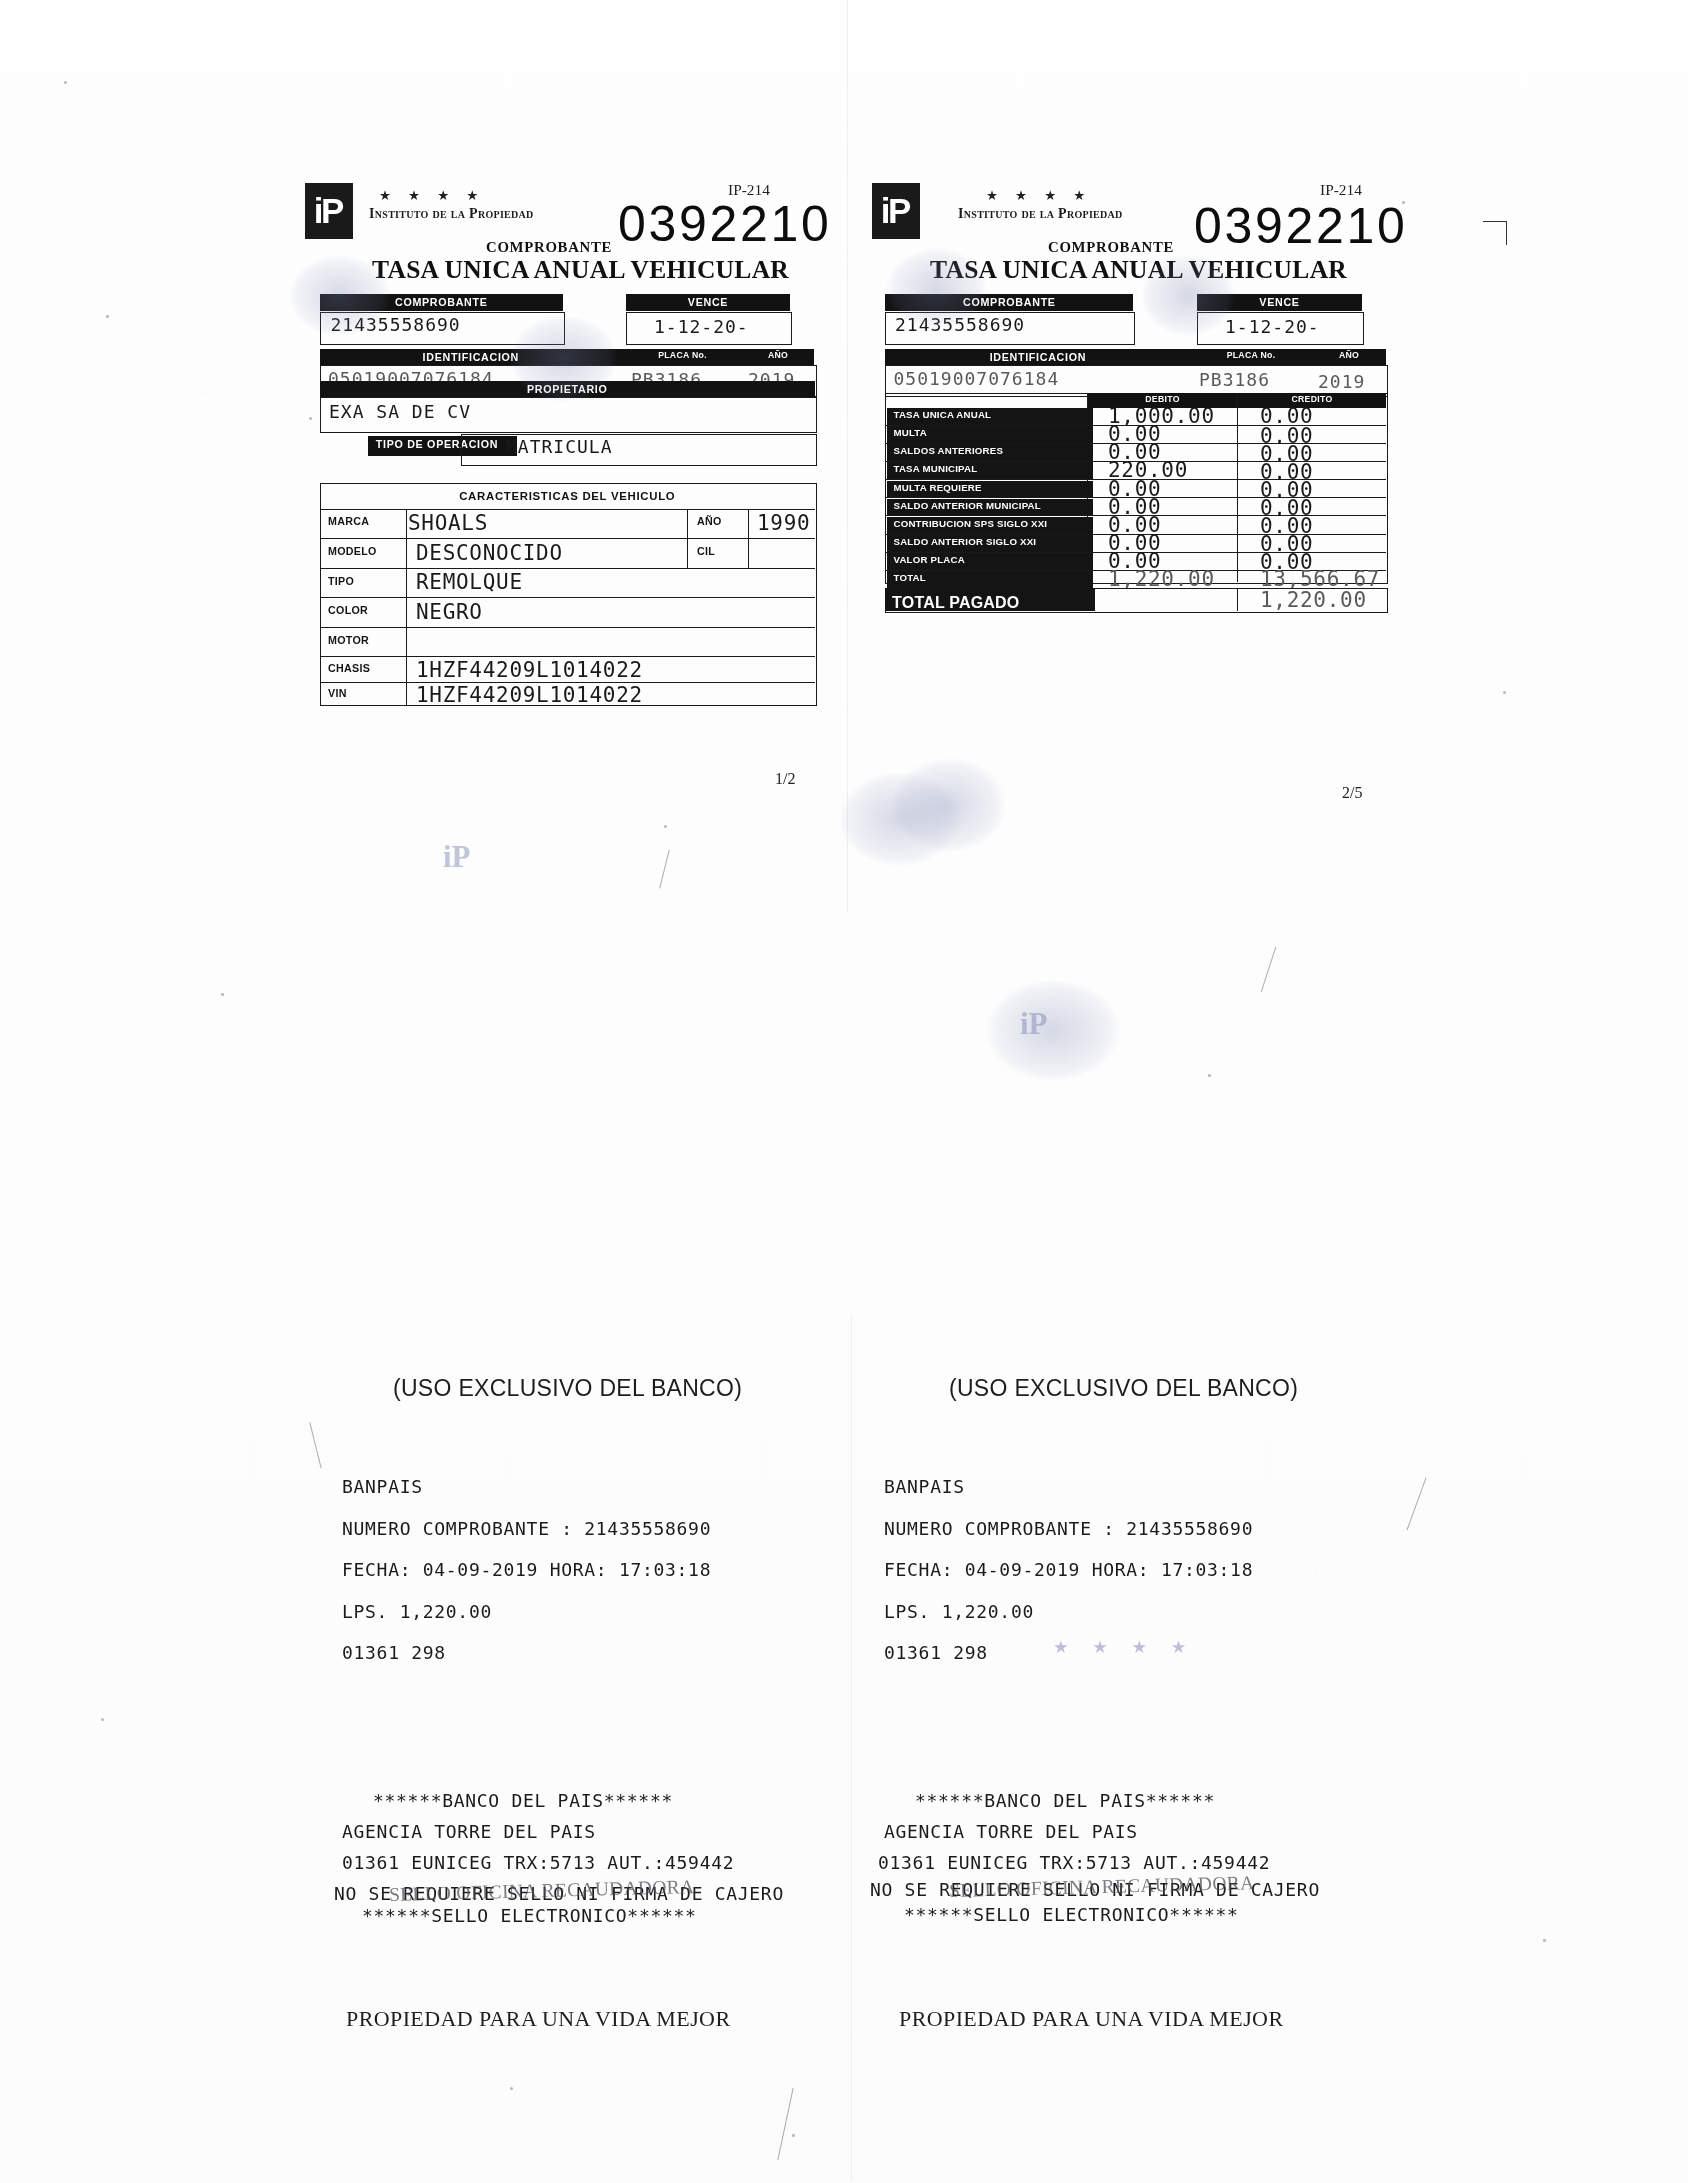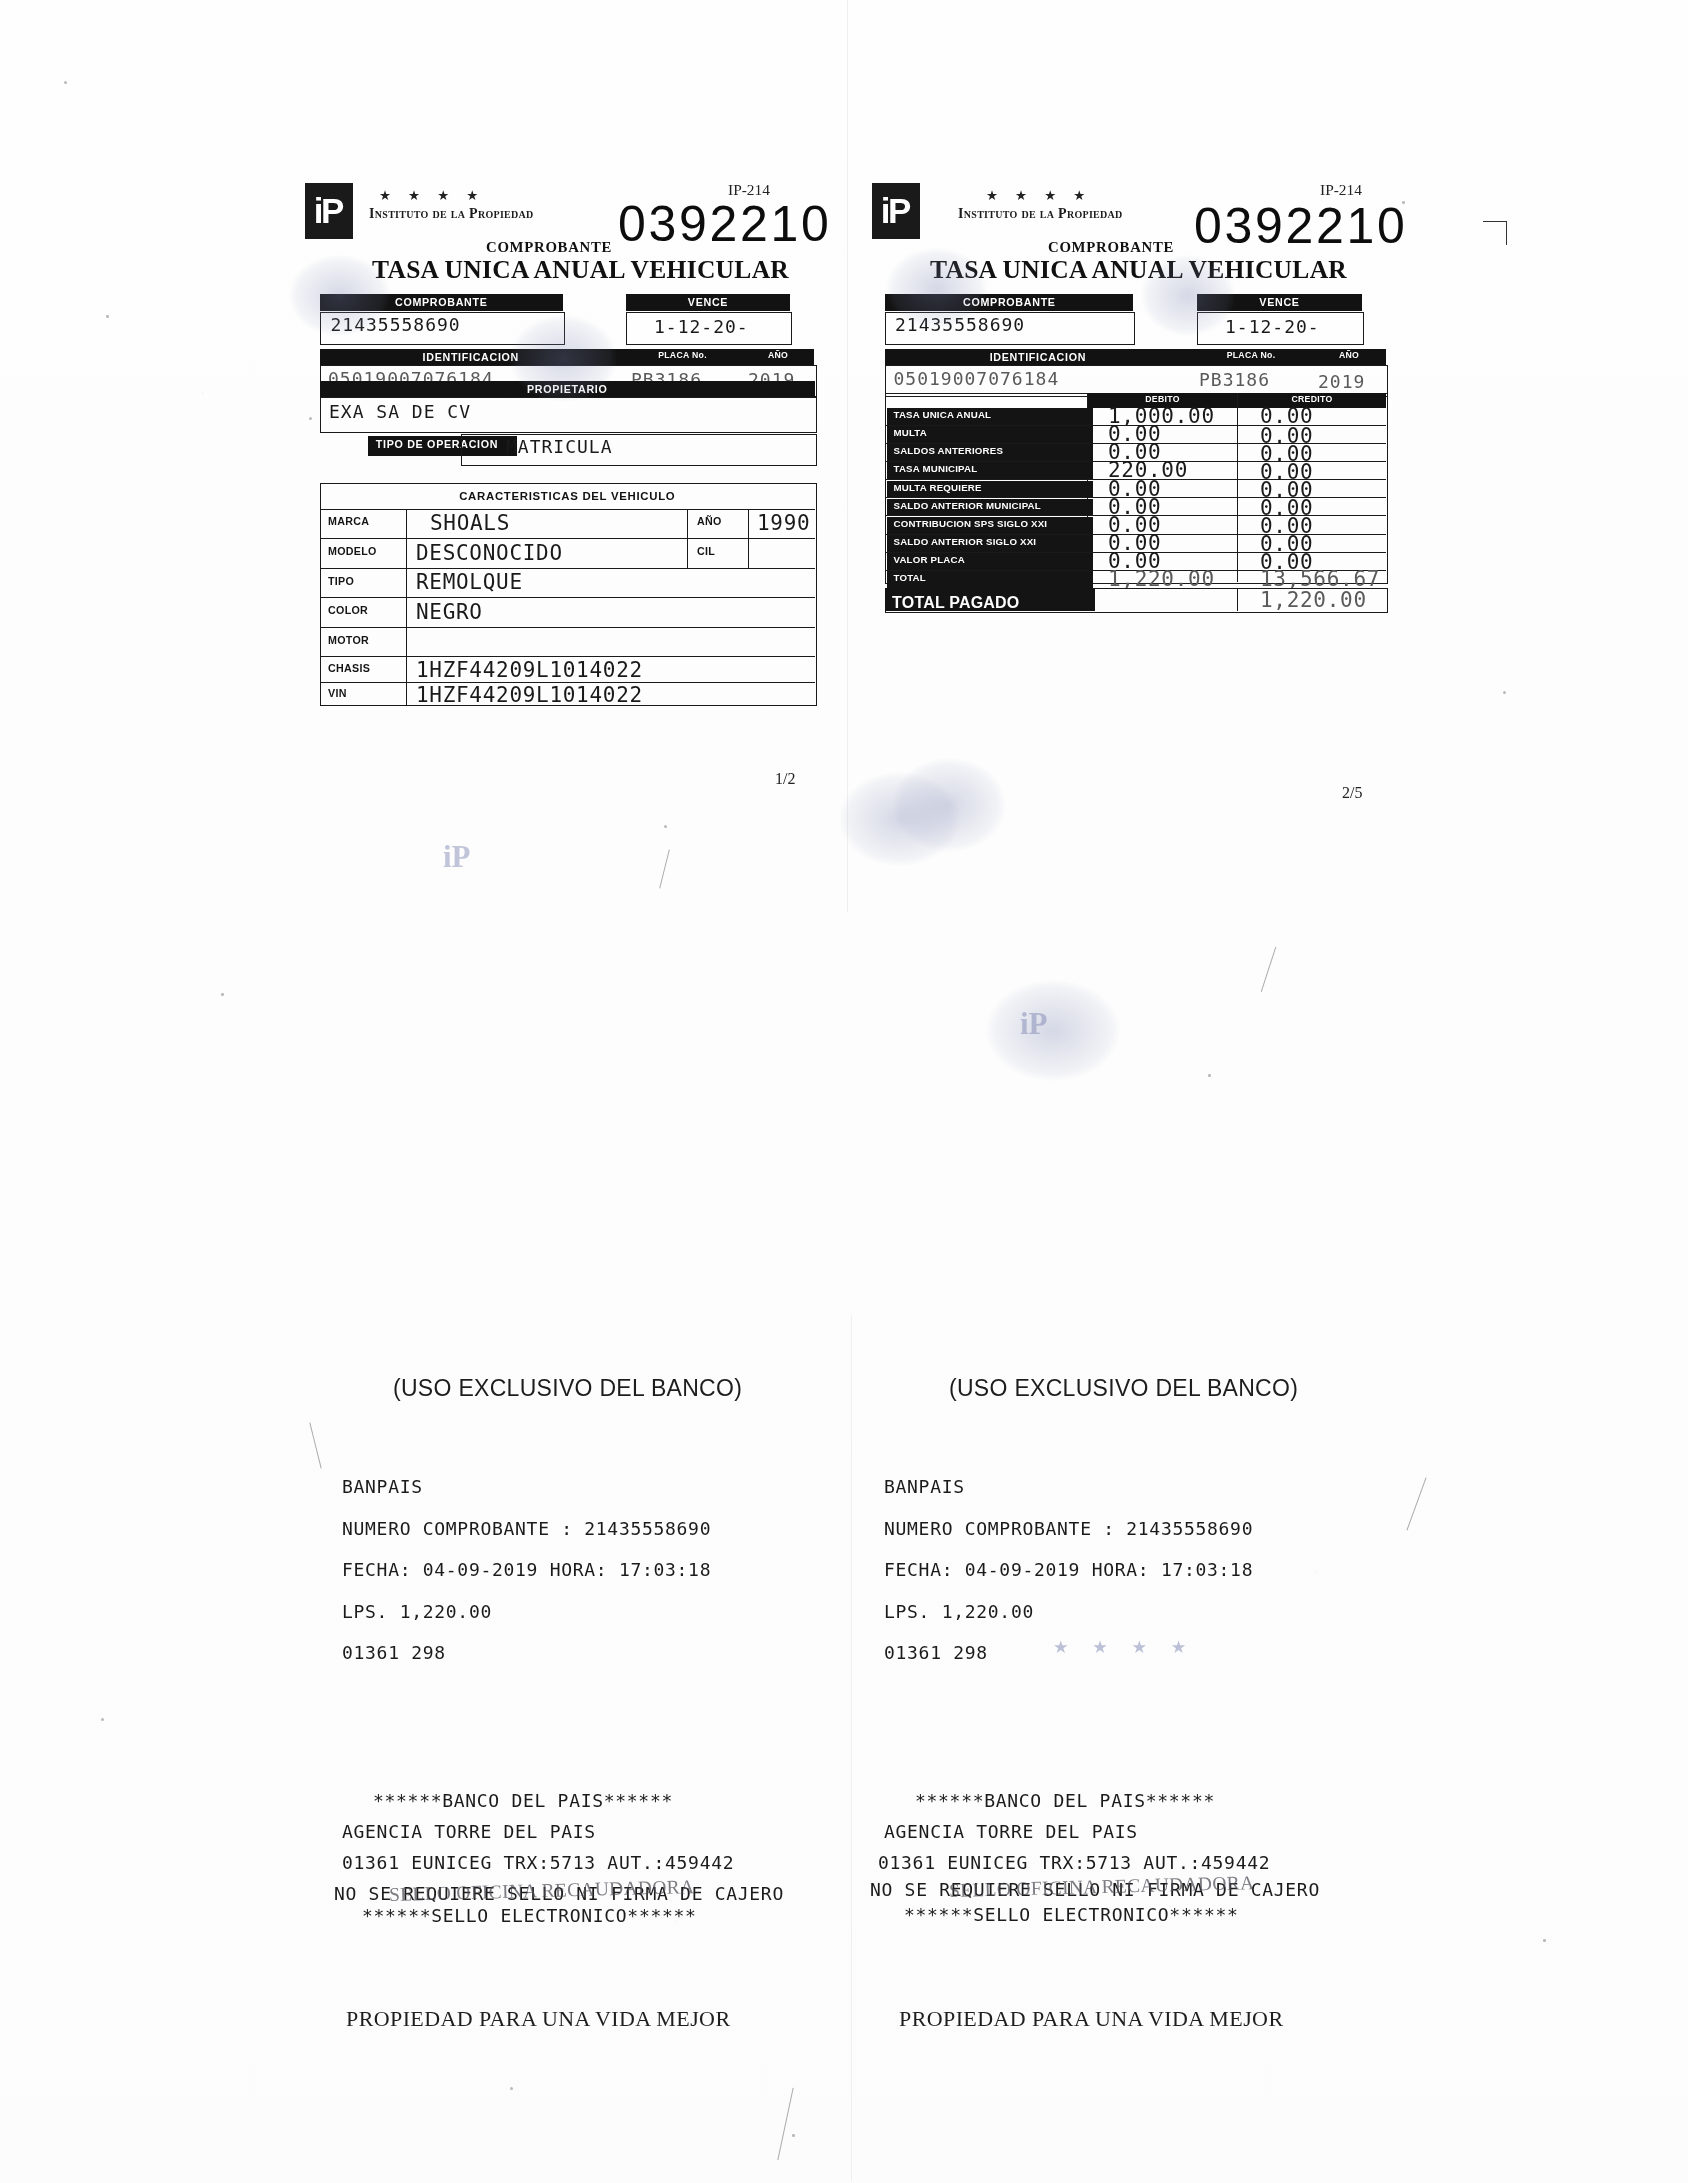--- a/index.html
+++ b/index.html
@@ -321,21 +321,21 @@
   <div class="hline" style="left:14.8px; top:388px; width:495px; height:1.3px;"></div>
   <div class="hline" style="left:14.8px; top:417px; width:495px; height:1.3px;"></div>
   <div class="hline" style="left:14.8px; top:447px; width:495px; height:1.3px;"></div>
   <div class="hline" style="left:14.8px; top:476px; width:495px; height:1.3px;"></div>
   <div class="hline" style="left:14.8px; top:502px; width:495px; height:1.3px;"></div>
   <div class="vline" style="left:101px; top:329px; width:1.3px; height:196px;"></div>
   <div class="vline" style="left:382px; top:329px; width:1.3px; height:59px;"></div>
   <div class="vline" style="left:443px; top:329px; width:1.3px; height:59px;"></div>
 
   <div class="rowlabel" style="left:23px; top:335px;">MARCA</div>
-  <div class="dm sm" style="left:125px; top:331px;">SHOALS</div>
+  <div class="dm sm" style="left:103px; top:331px;">SHOALS</div>
   <div class="rowlabel" style="left:392px; top:335px;">AÑO</div>
   <div class="dm sm" style="left:452px; top:331px;">1990</div>
 
   <div class="rowlabel" style="left:23px; top:365px;">MODELO</div>
   <div class="dm sm" style="left:111px; top:361px;">DESCONOCIDO</div>
   <div class="rowlabel" style="left:392px; top:365px;">CIL</div>
 
   <div class="rowlabel" style="left:23px; top:395px;">TIPO</div>
   <div class="dm sm" style="left:111px; top:390px;text-align:center;">REMOLQUE</div>
 

